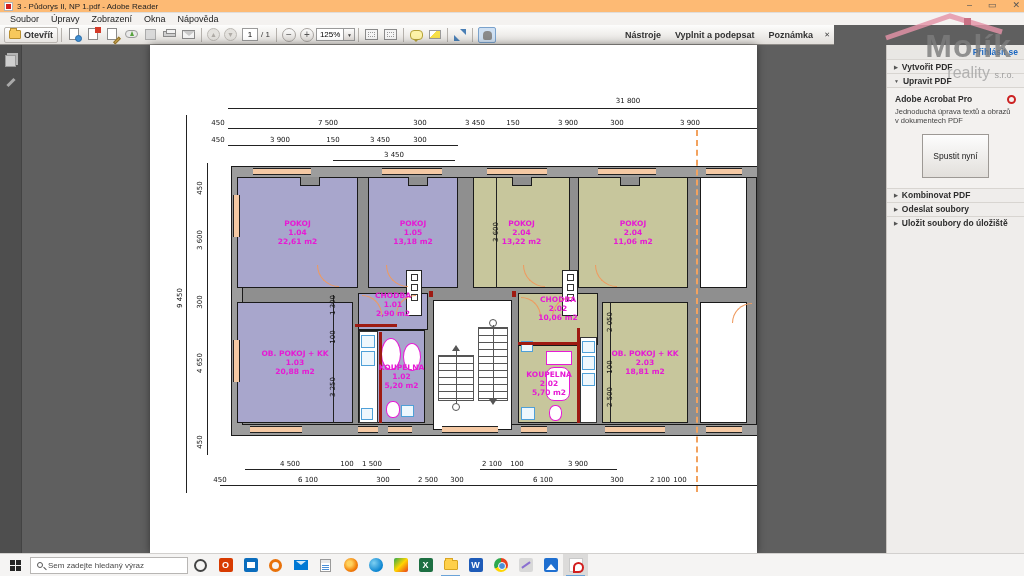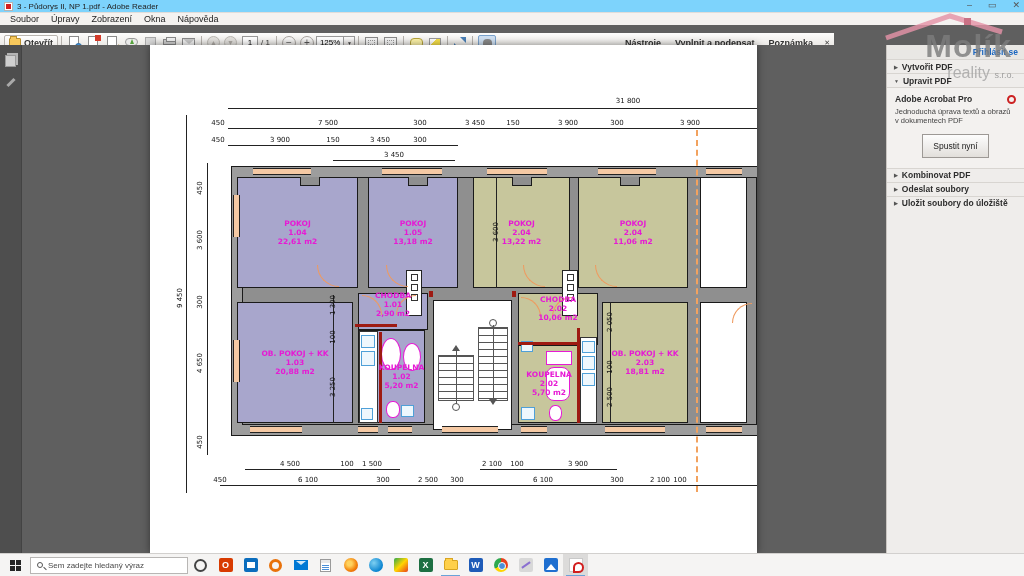--- a/index.html
+++ b/index.html
@@ -1,28 +1,28 @@
 <!DOCTYPE html>
 <html><head>
 <meta charset="utf-8">
 <style>
   * { margin:0; padding:0; box-sizing:border-box; }
   html,body { width:1024px; height:576px; overflow:hidden; }
   body { font-family:"Liberation Sans", sans-serif; }
   #app { position:relative; width:1024px; height:576px; background:#5f5f5f; overflow:hidden; }
 
   
-  .titlebar { position:absolute; left:0; top:0; width:1024px; height:13px; background:#7dd3fc; border-bottom:1px solid #e0ddda; display:flex; align-items:center; padding:0 4px; font-size:8px; color:#222; }
+  .titlebar { position:absolute; left:0; top:0; width:1024px; height:13px; background:#fdba74; border-bottom:1px solid #e0ddda; display:flex; align-items:center; padding:0 4px; font-size:8px; color:#222; }
   .pdficon { width:9px; height:9px; background:#fff; border:1px solid #b4b4b4; position:relative; margin-right:4px; }
   .pdficon::after { content:""; position:absolute; left:1px; top:1px; width:5px; height:5px; background:#d21e1e; }
   .winctrl { position:absolute; right:4px; top:0; display:flex; gap:16px; font-size:9px; color:#555; }
   .winctrl span { cursor:default; }
   .menubar { position:absolute; left:0; top:13px; width:1024px; height:12px; background:#f4f2f0; display:flex; align-items:center; font-size:9px; color:#222; padding-left:4px; }
   .menubar span { padding:0 6px; }
-  .toolbar { position:absolute; left:0; top:25px; width:834px; height:20px; background:linear-gradient(#fdfdfc,#e2dfdb); border-bottom:1px solid #8f8c88; display:flex; align-items:center; padding:0 4px;margin-top:8px; }
+  .toolbar { position:absolute; left:0; top:25px; width:834px; height:20px; background:linear-gradient(#fdfdfc,#e2dfdb); border-bottom:1px solid #8f8c88; display:flex; align-items:center; padding:0 4px; }
   .tbtn { height:16px; display:flex; align-items:center; padding:0 4px; border:1px solid transparent; border-radius:2px; }
   .open-btn { border:1px solid #b9b5b0; background:linear-gradient(#fff,#e8e5e1); font-size:9px; font-weight:bold; color:#333; gap:3px; }
   .folder-ic { width:12px; height:9px; background:#f7c85c; border:1px solid #b98f2f; border-radius:1px; position:relative; }
   .folder-ic::before { content:""; position:absolute; left:0; top:-3px; width:5px; height:2px; background:#f7c85c; border:1px solid #b98f2f; border-bottom:none; }
   .sep { width:1px; height:14px; background:#b5b1ac; margin:0 3px; }
   .mini { position:relative; width:13px; height:13px; margin:0 3px; }
   .pg { position:absolute; left:1px; top:0; width:10px; height:12px; background:#fff; border:1px solid #8b8b8b; }
   .dot-dl { position:absolute; right:-1px; bottom:-1px; width:7px; height:7px; border-radius:50%; background:#3f8fd4; border:1px solid #2a6aa3; }
   .corner-red { position:absolute; right:-1px; top:-1px; width:6px; height:6px; background:#d43b2a; }
   .pencil { position:absolute; right:-2px; bottom:-1px; width:8px; height:3px; background:#caa24a; transform:rotate(-45deg); border:1px solid #8f7330; }
@@ -92,21 +92,21 @@
 
   
   .rpanel { position:absolute; left:886px; top:45px; width:138px; height:508px; background:#efedeb; border-left:1px solid #c9c5c1; font-size:8.5px; color:#2e2e2e; }
   .signin { height:14px; display:flex; justify-content:flex-end; align-items:center; padding-right:6px; color:#1a66c0; font-weight:bold; background:#e9e7e4; }
   .prow { height:14px; display:flex; align-items:center; padding-left:7px; border-top:1px solid #d8d5d1; font-weight:bold; gap:4px; }
   .prow .tri { font-size:5px; color:#555; }
   .pcontent { border-top:1px solid #d8d5d1; background:#f3f1ef; padding:6px 8px 8px 8px; }
   .pc-title { font-weight:bold; font-size:8.5px; display:flex; justify-content:space-between; align-items:center; }
   .acro-ic { width:9px; height:9px; border:2px solid #c22; border-radius:50%; }
   .pc-desc { font-size:7.5px; color:#444; margin-top:3px; line-height:1.25; }
-  .pc-btn { display:block; margin:8px auto 2px auto; font-size:8.5px; padding:6px 10px; background:linear-gradient(#fdfdfd,#e2dfdb); border:1px solid #9d9995; color:#222; }
+  .pc-btn { display:block; margin:8px auto 2px auto; font-size:8.5px; padding:16px 10px; background:linear-gradient(#fdfdfd,#e2dfdb); border:1px solid #9d9995; color:#222; }
 
   
   .wm { position:absolute; right:0; top:12px; width:200px; height:95px; z-index:60; pointer-events:none; opacity:.82; }
   .wm-name { position:absolute; right:12px; top:16px; font-size:32px; font-weight:bold; color:#7d7d7d; letter-spacing:1px; }
   .wm-sub { position:absolute; right:10px; top:52px; font-size:16px; color:#a5a5a5; }
   .wm-sub b { font-size:9px; font-weight:normal; color:#8f8f8f; }
   .wm svg { position:absolute; right:16px; top:0; }
 
   
   .taskbar { position:absolute; left:0; top:553px; width:1024px; height:23px; background:#f5f4f3; border-top:1px solid #d2d0ce; display:flex; align-items:center; font-size:8px; color:#222; }

